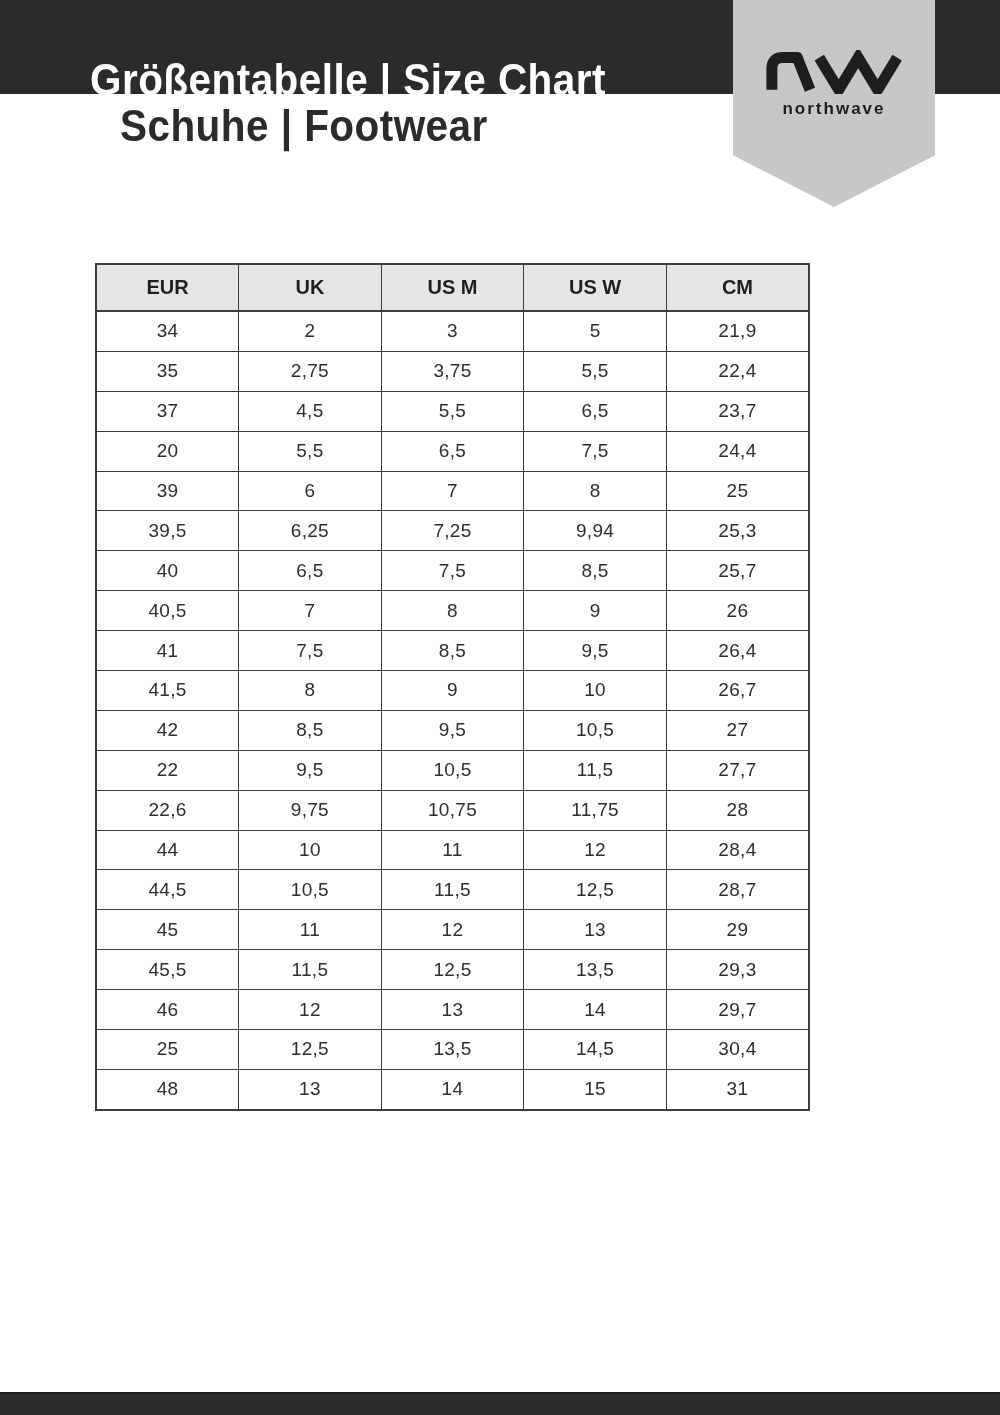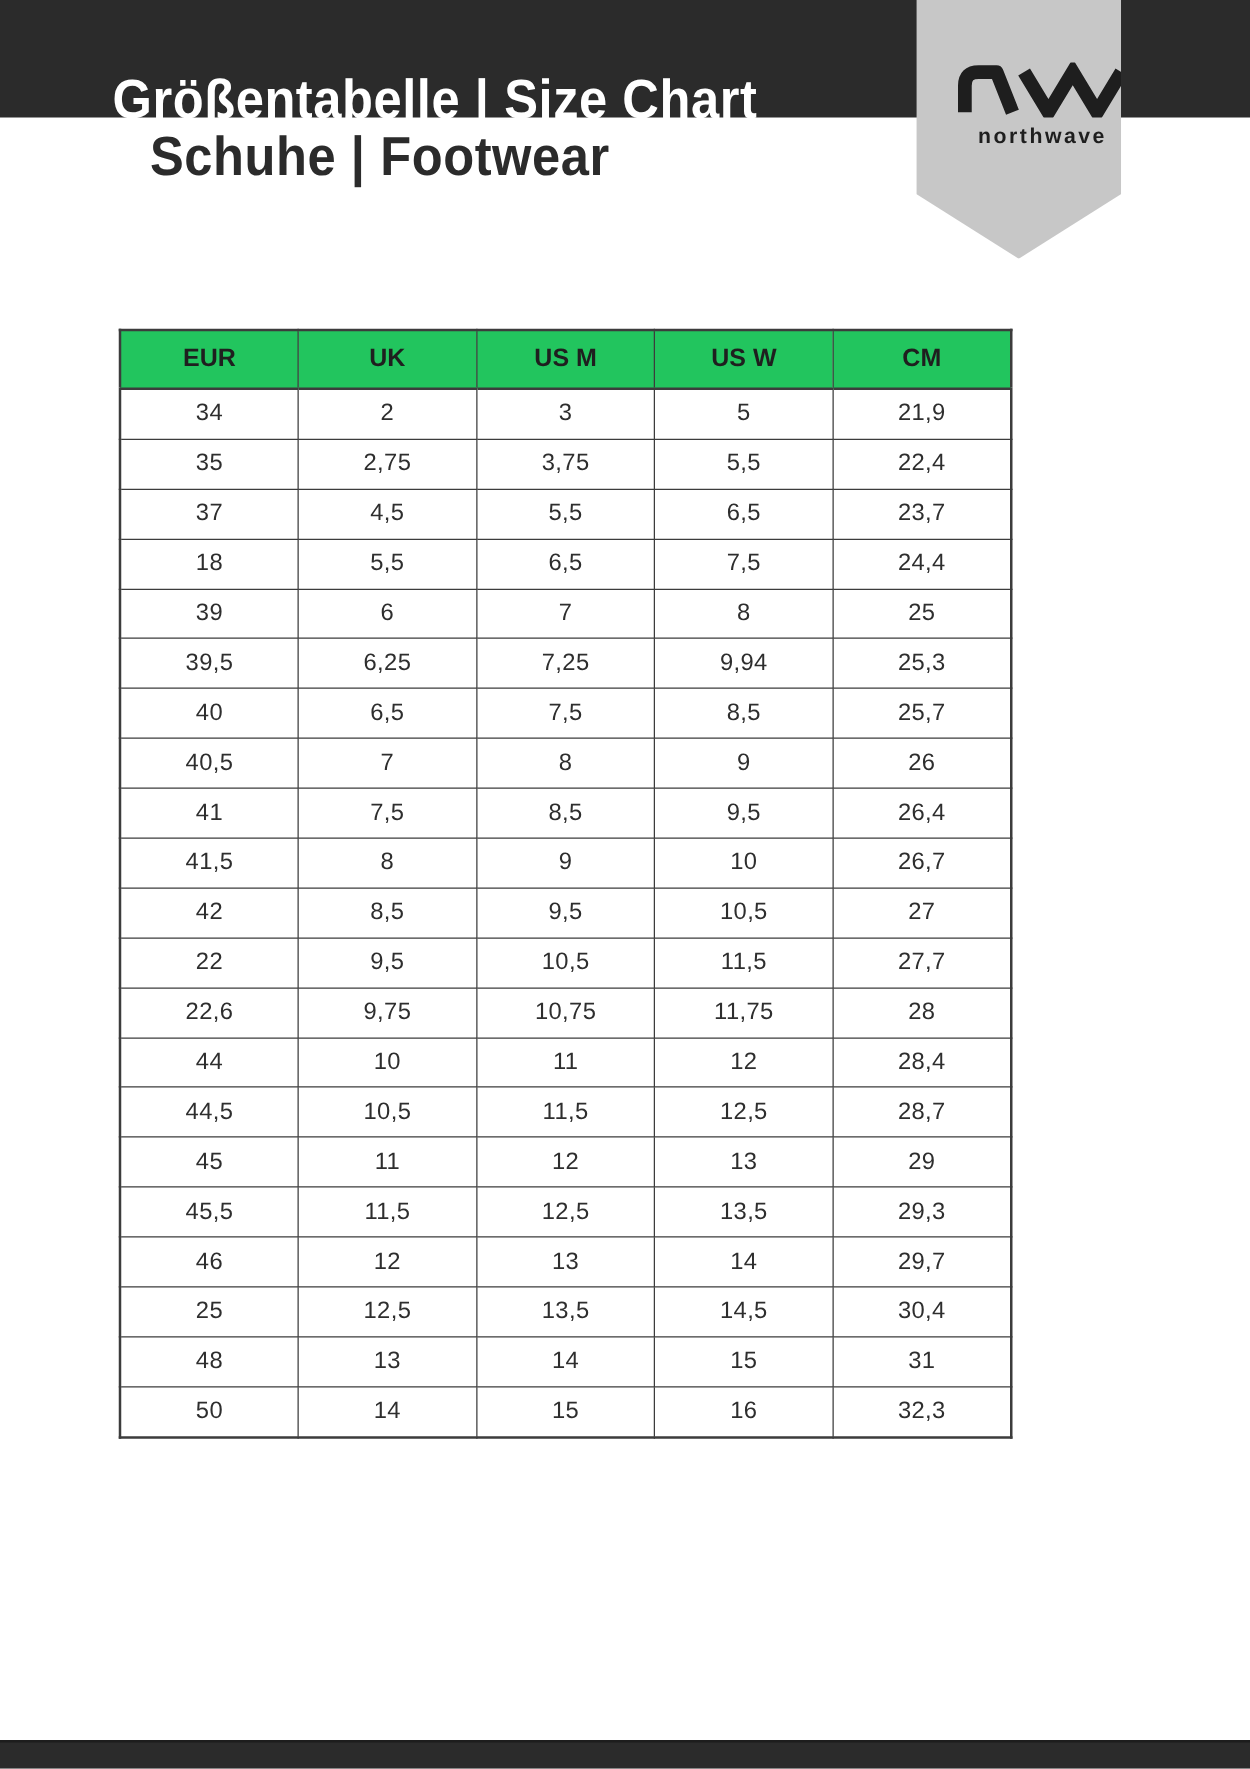--- a/index.html
+++ b/index.html
@@ -20,37 +20,37 @@
     white-space:nowrap;letter-spacing:0.5px;
     transform:scaleX(0.92);transform-origin:left top;z-index:3;
   }
   .doc-subtitle{
     position:absolute;left:120px;top:104px;
     font-size:44px;line-height:1;font-weight:bold;color:#2b2b2b;
     white-space:nowrap;letter-spacing:0.5px;
     transform:scaleX(0.92);transform-origin:left top;z-index:3;
   }
   .badge{
-    position:absolute;left:733px;top:0;width:164px;height:207px;background:#c7c7c7;
+    position:absolute;left:733px;top:0;width:202px;height:207px;background:#c7c7c7;
     clip-path:polygon(0 0,100% 0,100% 75%,50% 100%,0 75%);z-index:4;
   }
   .badge .mark{
     position:absolute;left:19px;top:50px;width:165px;height:44px;
   }
   .brand-text{
     position:absolute;left:0;top:99px;width:202px;text-align:center;
     font-size:17px;font-weight:bold;color:#1e1e1e;letter-spacing:2px;
   }
   table.size-table{
     position:absolute;left:95px;top:263px;width:715px;
     border-collapse:collapse;table-layout:fixed;
     border:2px solid #3c3c3c;z-index:2;
   }
   .size-table th{
-    background:#22c55e;height:43px;
+    background:#e5e5e5;height:43px;
     font-size:20px;font-weight:bold;color:#1f1f1f;
     border:1px solid #3c3c3c;border-bottom:2px solid #3c3c3c;
     text-align:center;vertical-align:middle;
   }
   .size-table td{
     height:36.9px;background:#ffffff;
     font-size:19px;font-weight:normal;color:#2e2e2e;
     border:1px solid #3c3c3c;
     text-align:center;vertical-align:middle;letter-spacing:0.3px;
   }
@@ -97,21 +97,21 @@
         <td>22,4</td>
       </tr>
       <tr>
         <td>37</td>
         <td>4,5</td>
         <td>5,5</td>
         <td>6,5</td>
         <td>23,7</td>
       </tr>
       <tr>
-        <td>18</td>
+        <td>20</td>
         <td>5,5</td>
         <td>6,5</td>
         <td>7,5</td>
         <td>24,4</td>
       </tr>
       <tr>
         <td>39</td>
         <td>6</td>
         <td>7</td>
         <td>8</td>
@@ -215,23 +215,16 @@
         <td>14,5</td>
         <td>30,4</td>
       </tr>
       <tr>
         <td>48</td>
         <td>13</td>
         <td>14</td>
         <td>15</td>
         <td>31</td>
       </tr>
-      <tr>
-        <td>50</td>
-        <td>14</td>
-        <td>15</td>
-        <td>16</td>
-        <td>32,3</td>
-      </tr>
     </tbody>
 </table>
 
 <div class="footer-band"></div>
 
 </body></html>

